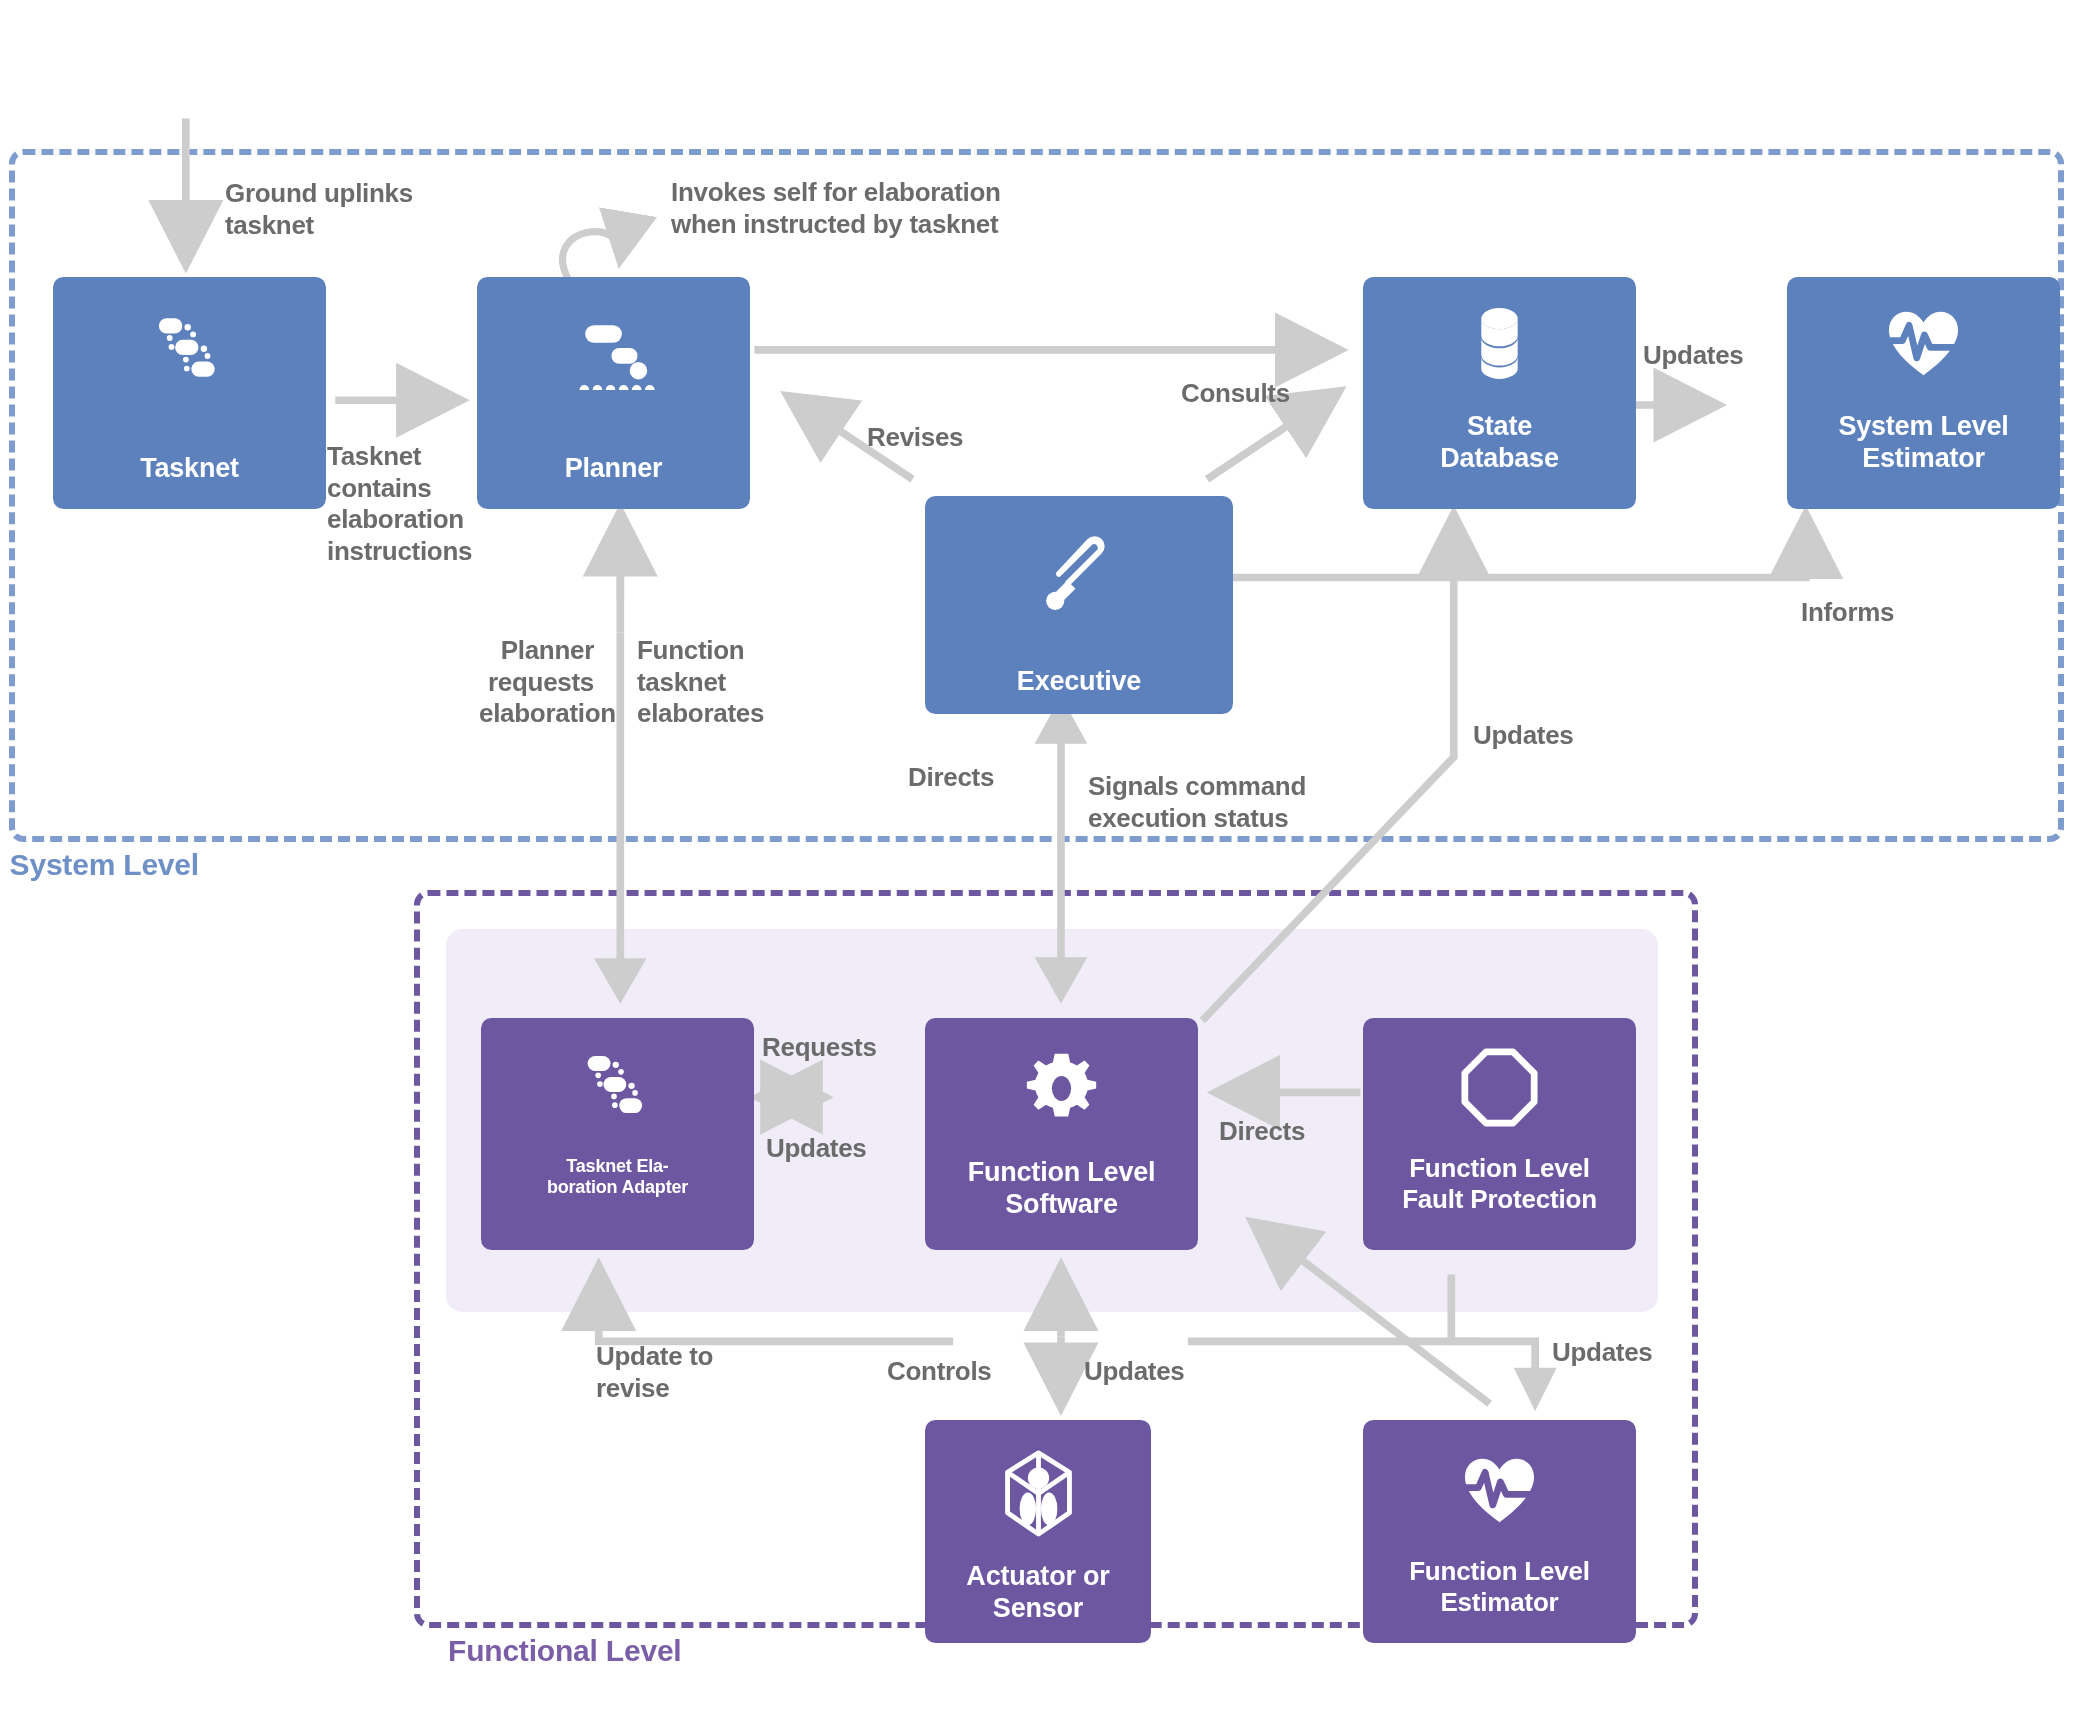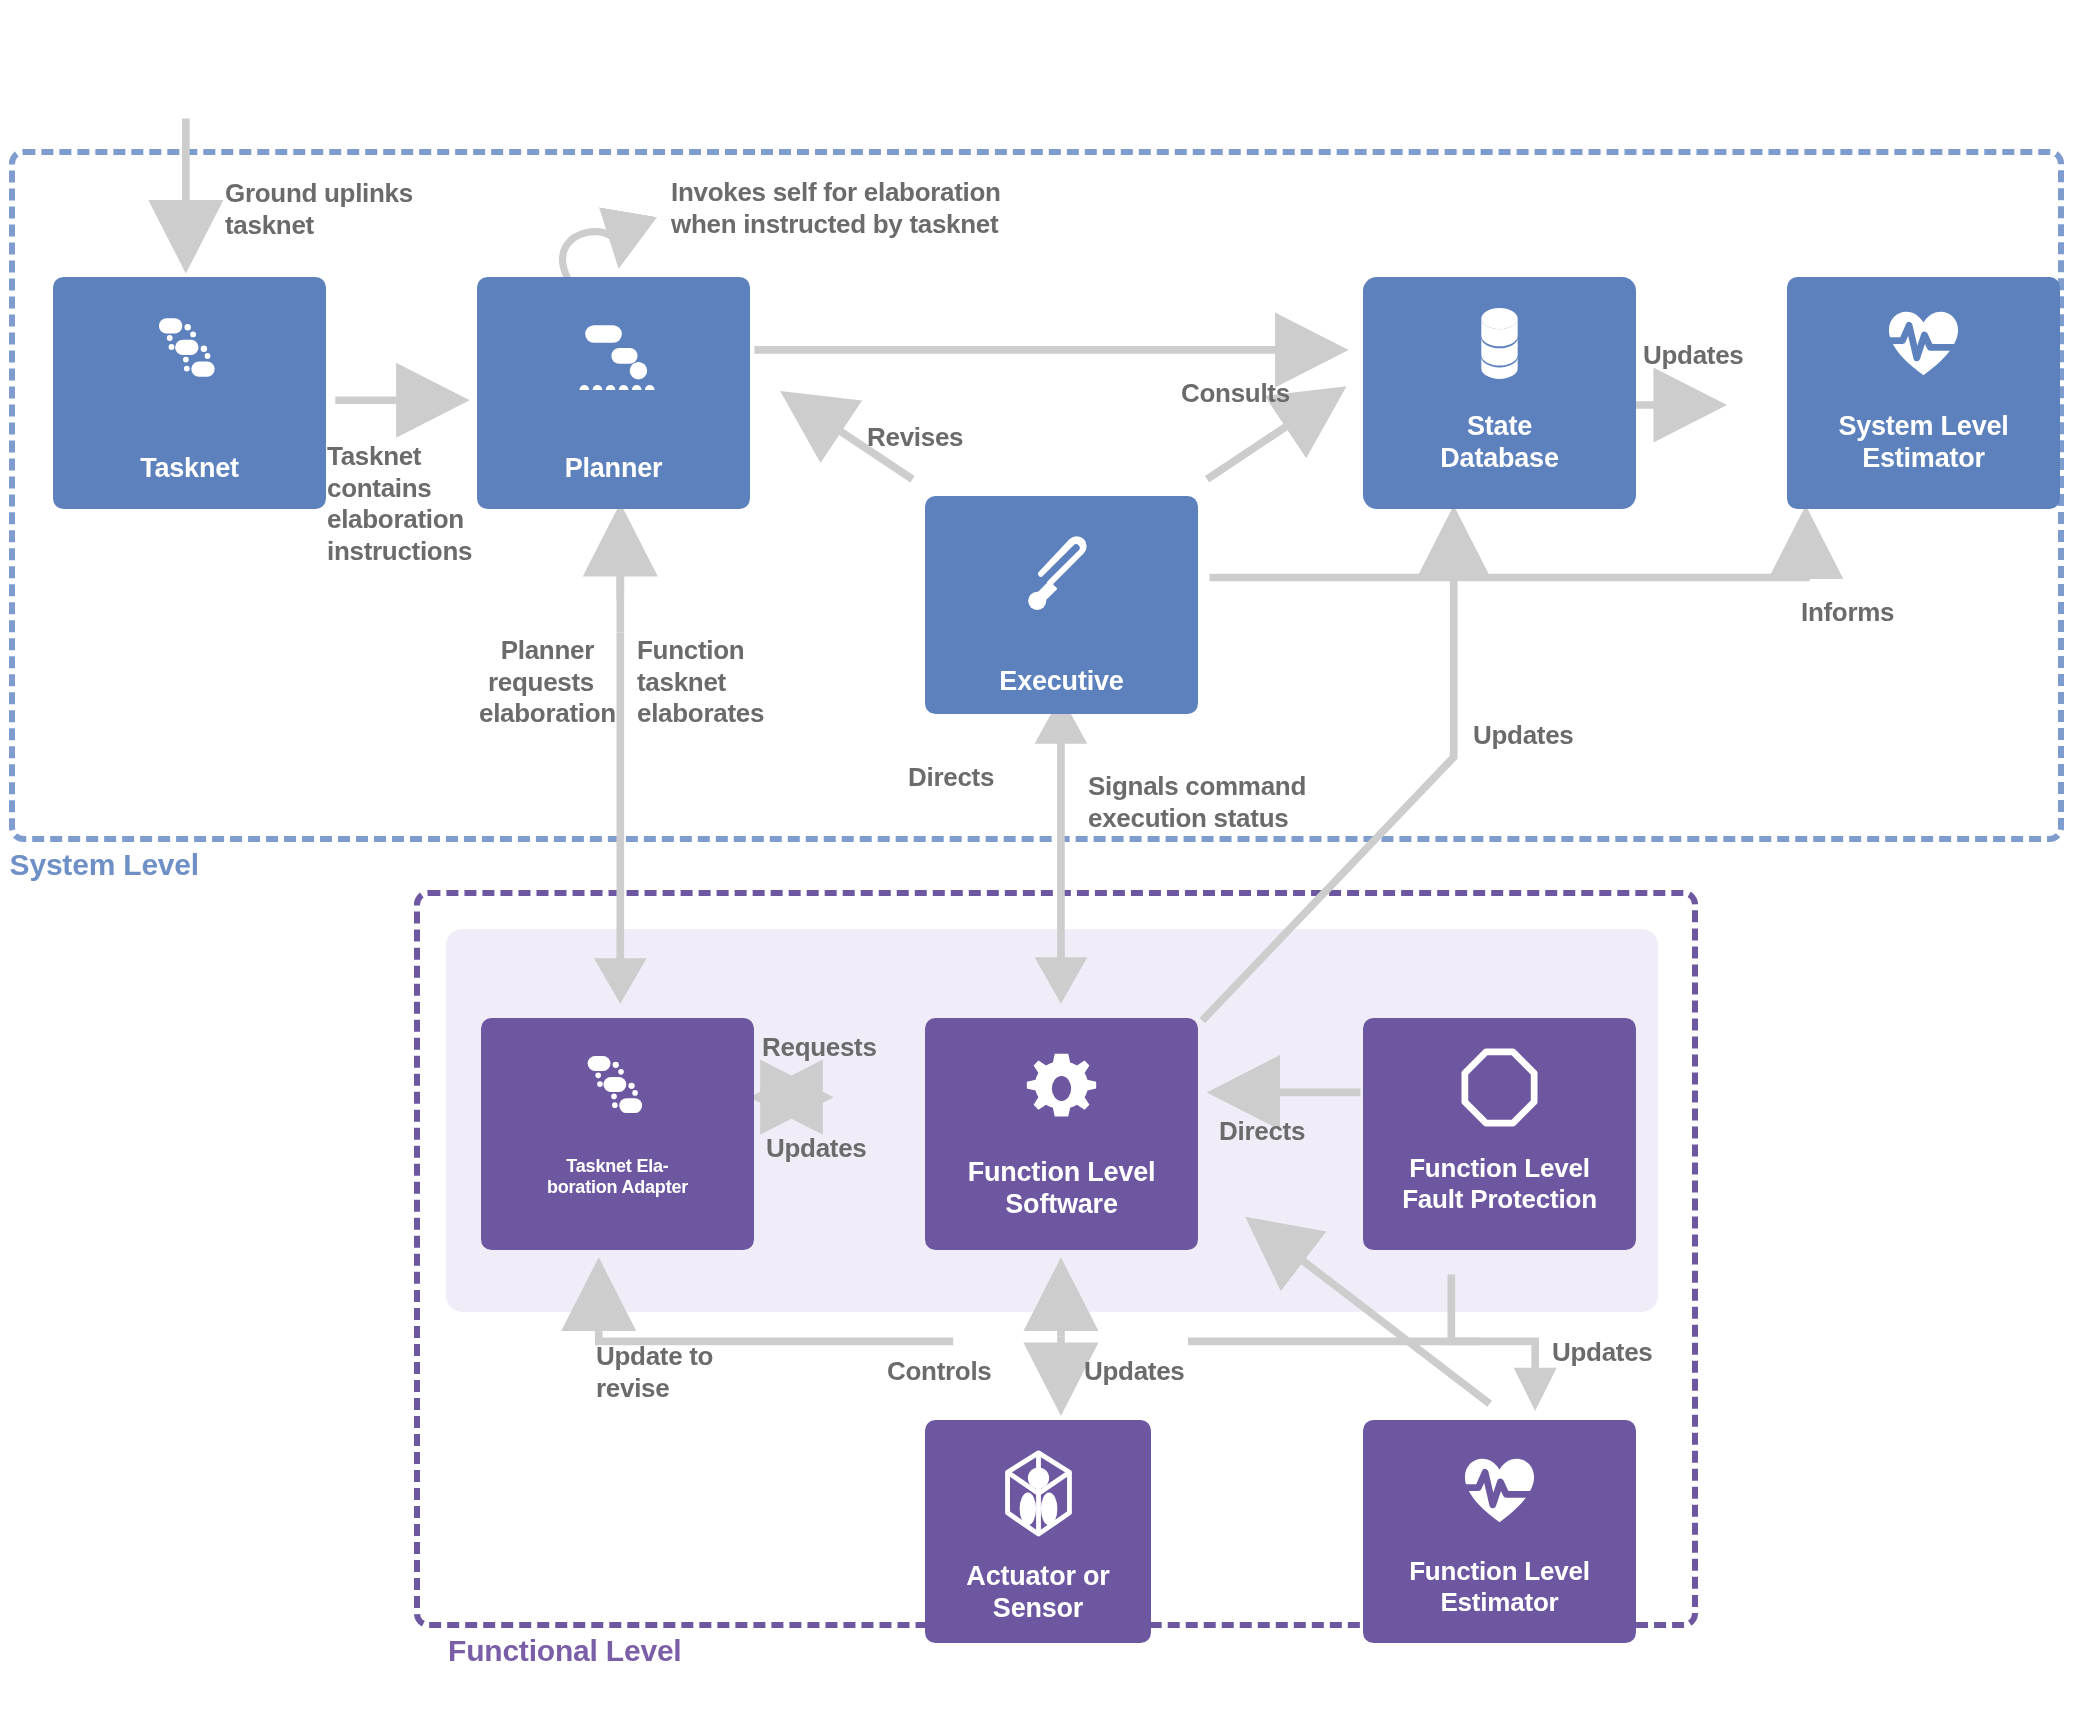--- a/index.html
+++ b/index.html
@@ -137,21 +137,21 @@
           <circle cx="51" cy="84" r="5.5"></circle>
             <circle cx="66" cy="84" r="5.5"></circle>
           <circle cx="81" cy="84" r="5.5"></circle>
             <circle cx="96" cy="84" r="5.5"></circle>
         </g>
       </svg>
     </div>
     <div class="lbl" style="font-size:27px;margin-top:61px;">Planner</div>
   </div>
 
-  <div class="node blue" style="left:1363px;top:277px;width:273px;height:232px;padding-top:28px;border-radius:14px;">
+  <div class="node blue" style="left:1363px;top:277px;width:273px;height:232px;padding-top:28px;">
     <div class="ic" style="height:77px;">
       <svg width="67" height="77" viewBox="0 0 70 80">
         <ellipse cx="35" cy="14" rx="19" ry="11" fill="#fff"></ellipse>
         <path d="M16,14 v18 a19,11 0 0 0 38,0 v-18 a19,11 0 0 1 -38,0 z" fill="#fff"></path>
         <path d="M16,34 v18 a19,11 0 0 0 38,0 v-18 a19,11 0 0 1 -38,0 z" fill="#fff"></path>
         <path d="M16,54 v12 a19,11 0 0 0 38,0 v-12 a19,11 0 0 1 -38,0 z" fill="#fff"></path>
       </svg>
     </div>
     <div class="lbl" style="font-size:27px;margin-top:29px;white-space:pre-line;">State
 Database</div>
@@ -161,21 +161,21 @@
     <div class="ic" style="height:77px;">
       <svg width="77" height="72" viewBox="0 0 80 75">
         <path d="M40,70 C12,50 4,34 4,23 C4,11 13,4 22,4 C30,4 36,9 40,15 C44,9 50,4 58,4 C67,4 76,11 76,23 C76,34 68,50 40,70 z" fill="#fff"></path>
         <path d="M0,34 L18,34 L25,18 L33,52 L41,28 L47,41 L80,41" fill="none" stroke="#5c81bd" stroke-width="7" stroke-linejoin="round" stroke-linecap="round"></path>
       </svg>
     </div>
     <div class="lbl" style="font-size:27px;margin-top:29px;white-space:pre-line;">System Level
 Estimator</div>
   </div>
 
-  <div class="node blue" style="left:925px;top:496px;width:273px;height:218px;padding-top:34px;">
+  <div class="node blue" style="left:925px;top:496px;width:308px;height:218px;padding-top:34px;">
     <div class="ic" style="height:86px;">
       <svg width="81" height="86" viewBox="0 0 80 85">
         <path d="M62,9 a10,10 0 0 1 0,14 L30,55 a3,3 0 0 1 -4,-4 L58,19 a4,4 0 0 0 -5,-5
                  L21,46 a3,3 0 0 1 -4,-4 L48,9 a10,10 0 0 1 14,0 z" fill="#fff"></path>
         <path d="M28,50 L36,58 L20,74 a6,6 0 0 1 -8,-8 z" fill="#fff"></path>
         <circle cx="16" cy="70" r="9" fill="#fff"></circle>
       </svg>
     </div>
     <div class="lbl" style="font-size:27px;margin-top:50px;">Executive</div>
   </div>

